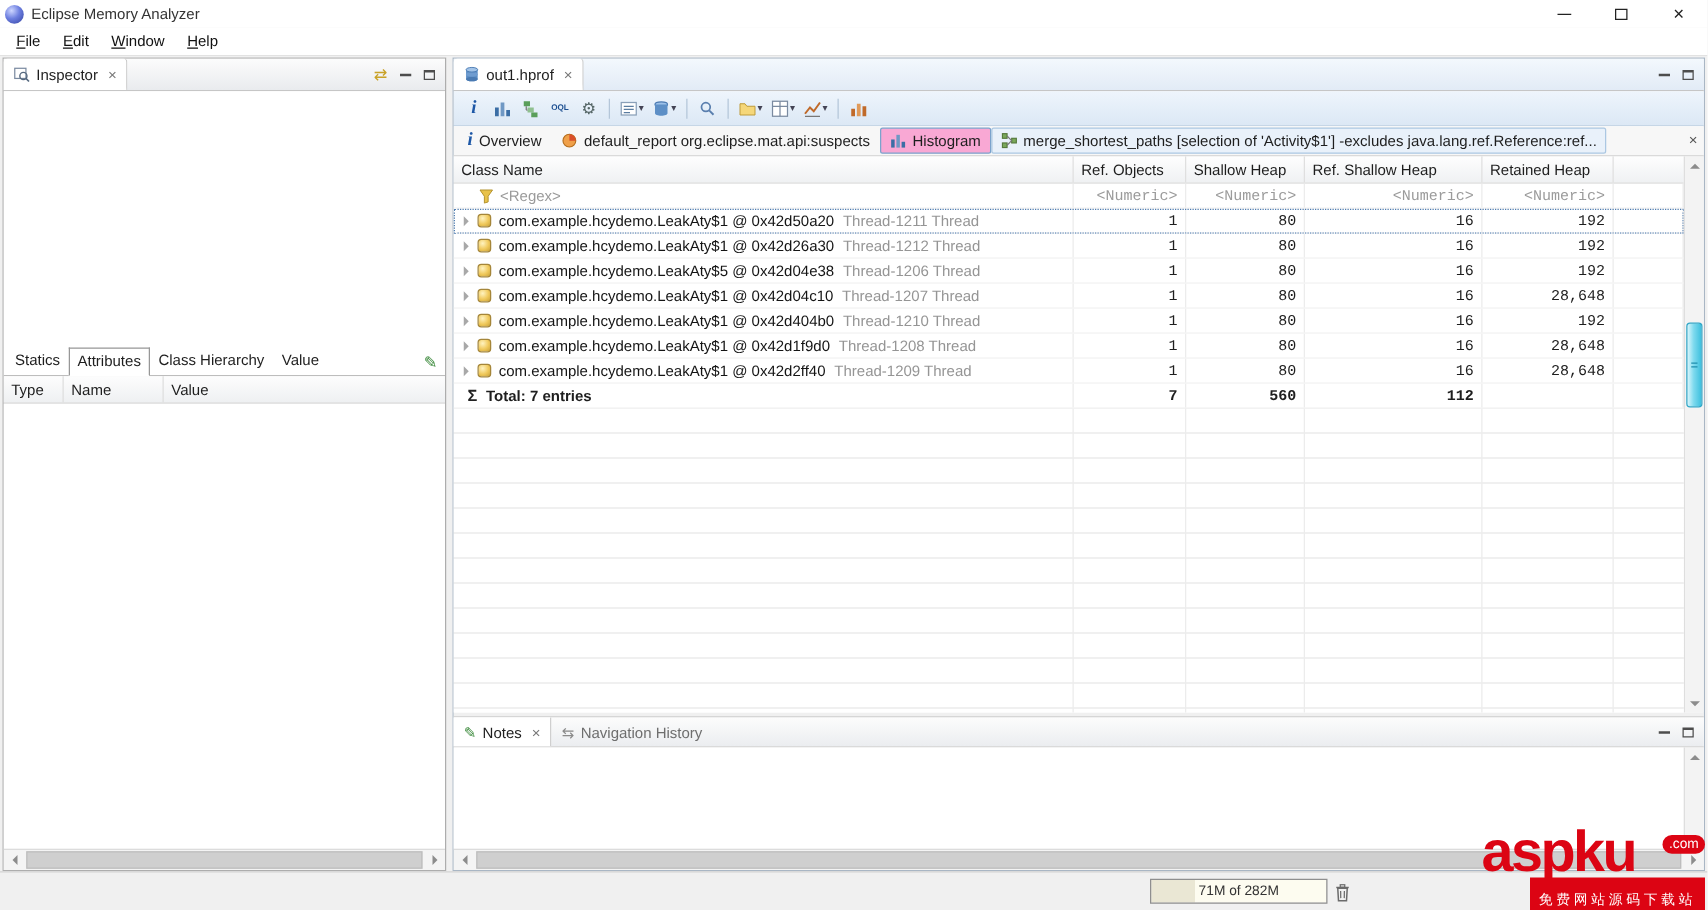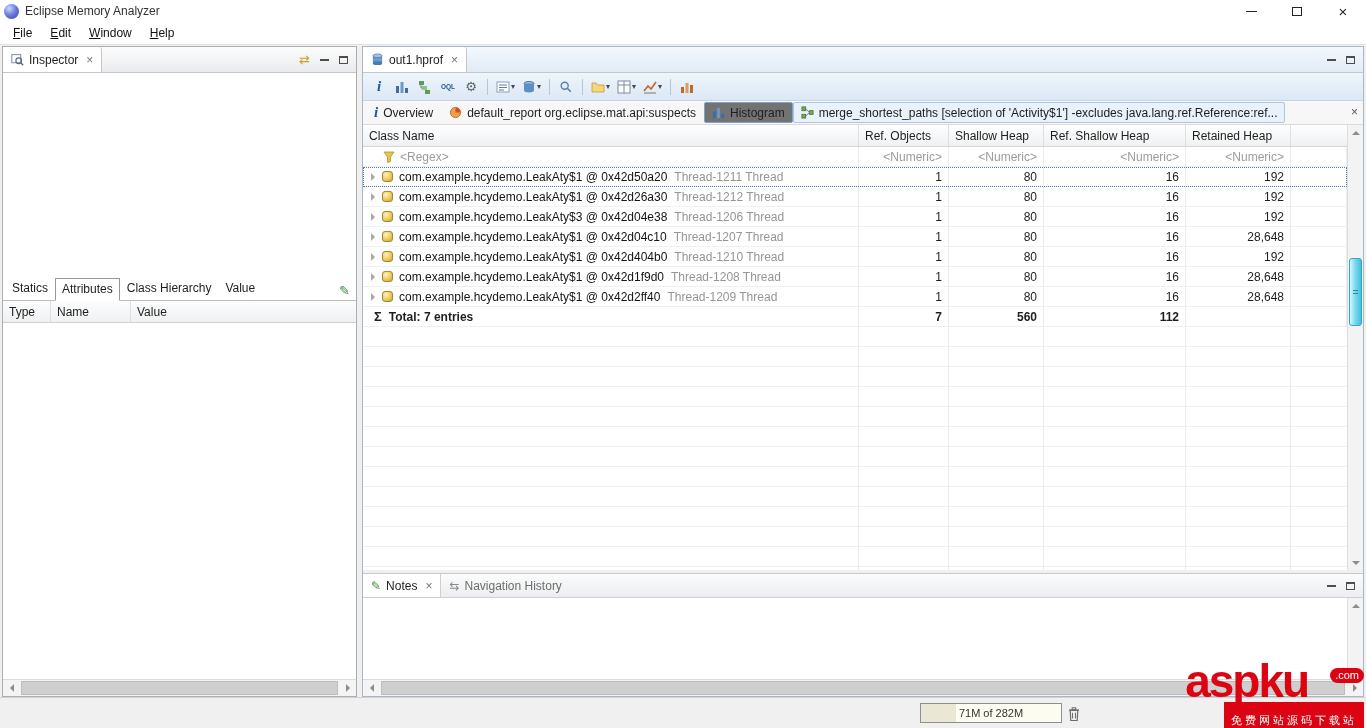--- a/index.html
+++ b/index.html
@@ -58,34 +58,34 @@
 .tbtn{height:22px;min-width:22px;border:1px solid transparent;border-radius:2px;display:flex;align-items:center;justify-content:center;padding:0 2px;gap:1px;cursor:pointer;}
 .tsep{width:1px;height:16px;background:#b4c6d9;margin:0 4px;flex:none;}
 .dd{font-size:8px;color:#445;line-height:1;}
 .icon-info-i{font-family:"Liberation Serif","DejaVu Serif",serif;font-style:italic;font-weight:bold;color:#1d57a6;font-size:15px;line-height:1;}
 .icon-oql{font-size:6.5px;font-weight:bold;color:#1d4f91;letter-spacing:0;}
 .icon-gear{font-size:13px;color:#566;line-height:1;}
 
 
 .viewtabs{height:24px;background:#f7f7f7;border-bottom:1px solid #dadada;display:flex;align-items:center;padding-left:3px;position:relative;flex:none;}
 .vtab{height:21px;display:flex;align-items:center;gap:5px;padding:0 7px;border:1px solid transparent;border-radius:2px;cursor:pointer;white-space:nowrap;overflow:hidden;}
-.vtab.pressed{background:#737373;border-color:#7ba3cc;}
+.vtab.pressed{background:#f9a8d4;border-color:#7ba3cc;}
 .vtab.lit{background:#e9f1fa;border-color:#abc7e2;max-width:528px;}
 .viewtabs-close{position:absolute;right:5px;top:4px;color:#555;font-size:12px;cursor:pointer;}
 
 
 .grid-wrap{flex:1;display:flex;align-items:stretch;min-height:0;}
 .grid{flex:1;display:flex;flex-direction:column;background:#fff;min-width:0;}
 .grid-header{display:flex;height:22px;background:linear-gradient(#fefefe,#eff1f3);border-bottom:1px solid #d5d5d5;flex:none;}
 .gh{padding:4px 6px;border-right:1px solid #dfdfdf;white-space:nowrap;overflow:hidden;}
 .gh.num{}
 .c0{width:496px;flex:none;}.c1{width:90px;flex:none;}.c2{width:95px;flex:none;}.c3{width:142px;flex:none;}.c4{width:105px;flex:none;}.c5{flex:1;border-right:none;}
 .grow{display:flex;height:20px;border-bottom:1px solid #f0f0f0;background:#fff;flex:none;}
 .gc{padding:0 6px;border-right:1px solid #ececec;white-space:nowrap;overflow:hidden;display:flex;align-items:center;}
-.gc.num{justify-content:flex-end;}
+.gc.num{justify-content:flex-end;font-family:Liberation Mono, monospace;}
 .filter-text{color:#9b9b9b;}
 .row-label{color:#141414;}
 .row-suffix{color:#959595;margin-left:7px;}
 .chev{width:0;height:0;border-left:4px solid #a8a8a8;border-top:4px solid transparent;border-bottom:4px solid transparent;margin:0 7px 0 2px;flex:none;cursor:pointer;}
 .obj-icon{width:11px;height:11px;border-radius:3px;background:radial-gradient(circle at 35% 30%,#fff3c0,#f0c95c 55%,#c9a139);border:1px solid #a5863a;margin-right:6px;flex:none;}
 .grow.sel{outline:1px dotted #4f7cb0;outline-offset:-1px;}
 .total-row .gc{font-weight:bold;}
 .sigma-icon{font-weight:bold;font-size:13px;margin:0 7px 0 5px;color:#222;}
 .grid-empty{flex:1;position:relative;background:repeating-linear-gradient(to bottom,#ffffff 0 19px,#f0f0f0 19px 20px);}
 .vline{position:absolute;top:0;bottom:0;width:1px;background:#ececec;}
@@ -382,21 +382,21 @@
         <span class="gc c1 num">1</span>
         <span class="gc c2 num">80</span>
         <span class="gc c3 num">16</span>
         <span class="gc c4 num">192</span>
         <span class="gc c5"></span>
       </div>
       <div class="grow">
         <span class="gc c0">
             <span class="chev"></span>
             <span class="obj-icon"></span>
-            <span class="row-label">com.example.hcydemo.LeakAty$3 @ 0x42d04e38</span>
+            <span class="row-label">com.example.hcydemo.LeakAty$5 @ 0x42d04e38</span>
             <span class="row-suffix">Thread-1206 Thread</span>
           </span>
         <span class="gc c1 num">1</span>
         <span class="gc c2 num">80</span>
         <span class="gc c3 num">16</span>
         <span class="gc c4 num">192</span>
         <span class="gc c5"></span>
       </div>
       <div class="grow">
         <span class="gc c0">

